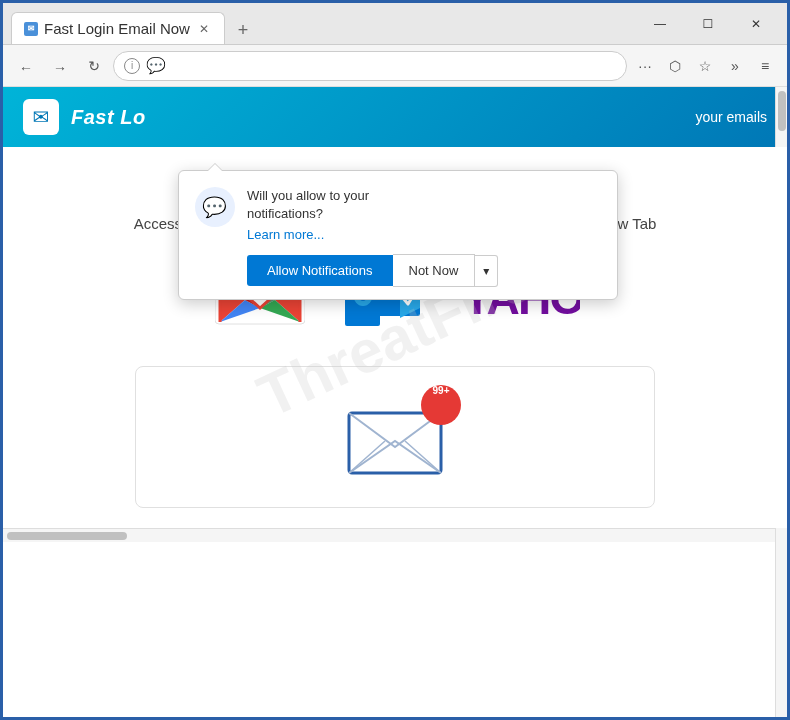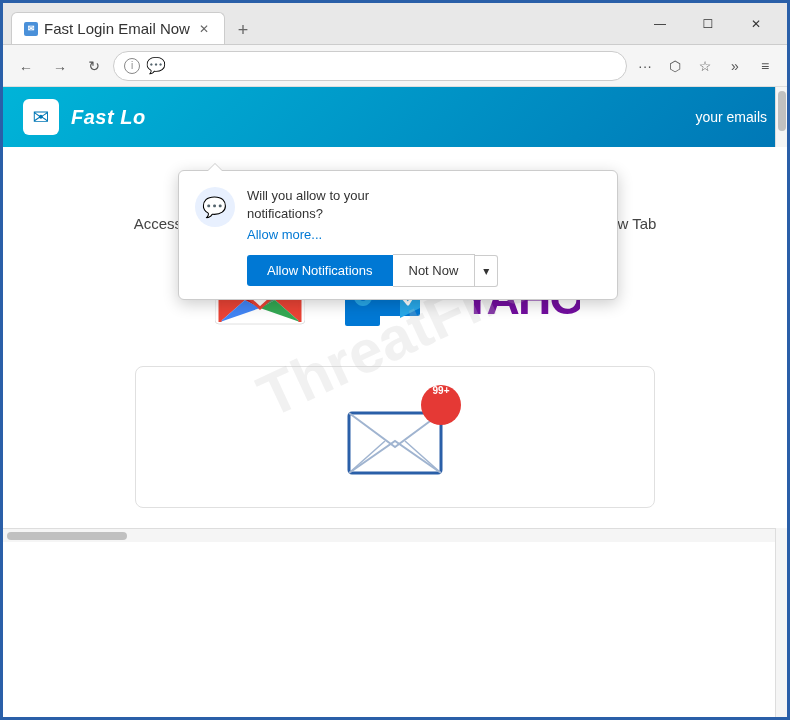--- a/index.html
+++ b/index.html
@@ -554,21 +554,21 @@
       <div class="popup-arrow"></div>
       <div class="popup-header">
         <div class="popup-icon">💬</div>
         <div class="popup-text">
           <div class="popup-question">
             <span>Will you allow</span>
             <span> to your</span>
             <br>
             <span>notifications?</span>
           </div>
-          <a class="popup-learn-more">Allow more...</a>
+          <a class="popup-learn-more">Learn more...</a>
         </div>
       </div>
       <div class="popup-buttons">
         <button class="btn-allow">Allow Notifications</button>
         <button class="btn-not-now">Not Now</button>
         <button class="btn-dropdown">▾</button>
       </div>
     </div>
 
     <div class="page-scroll">

